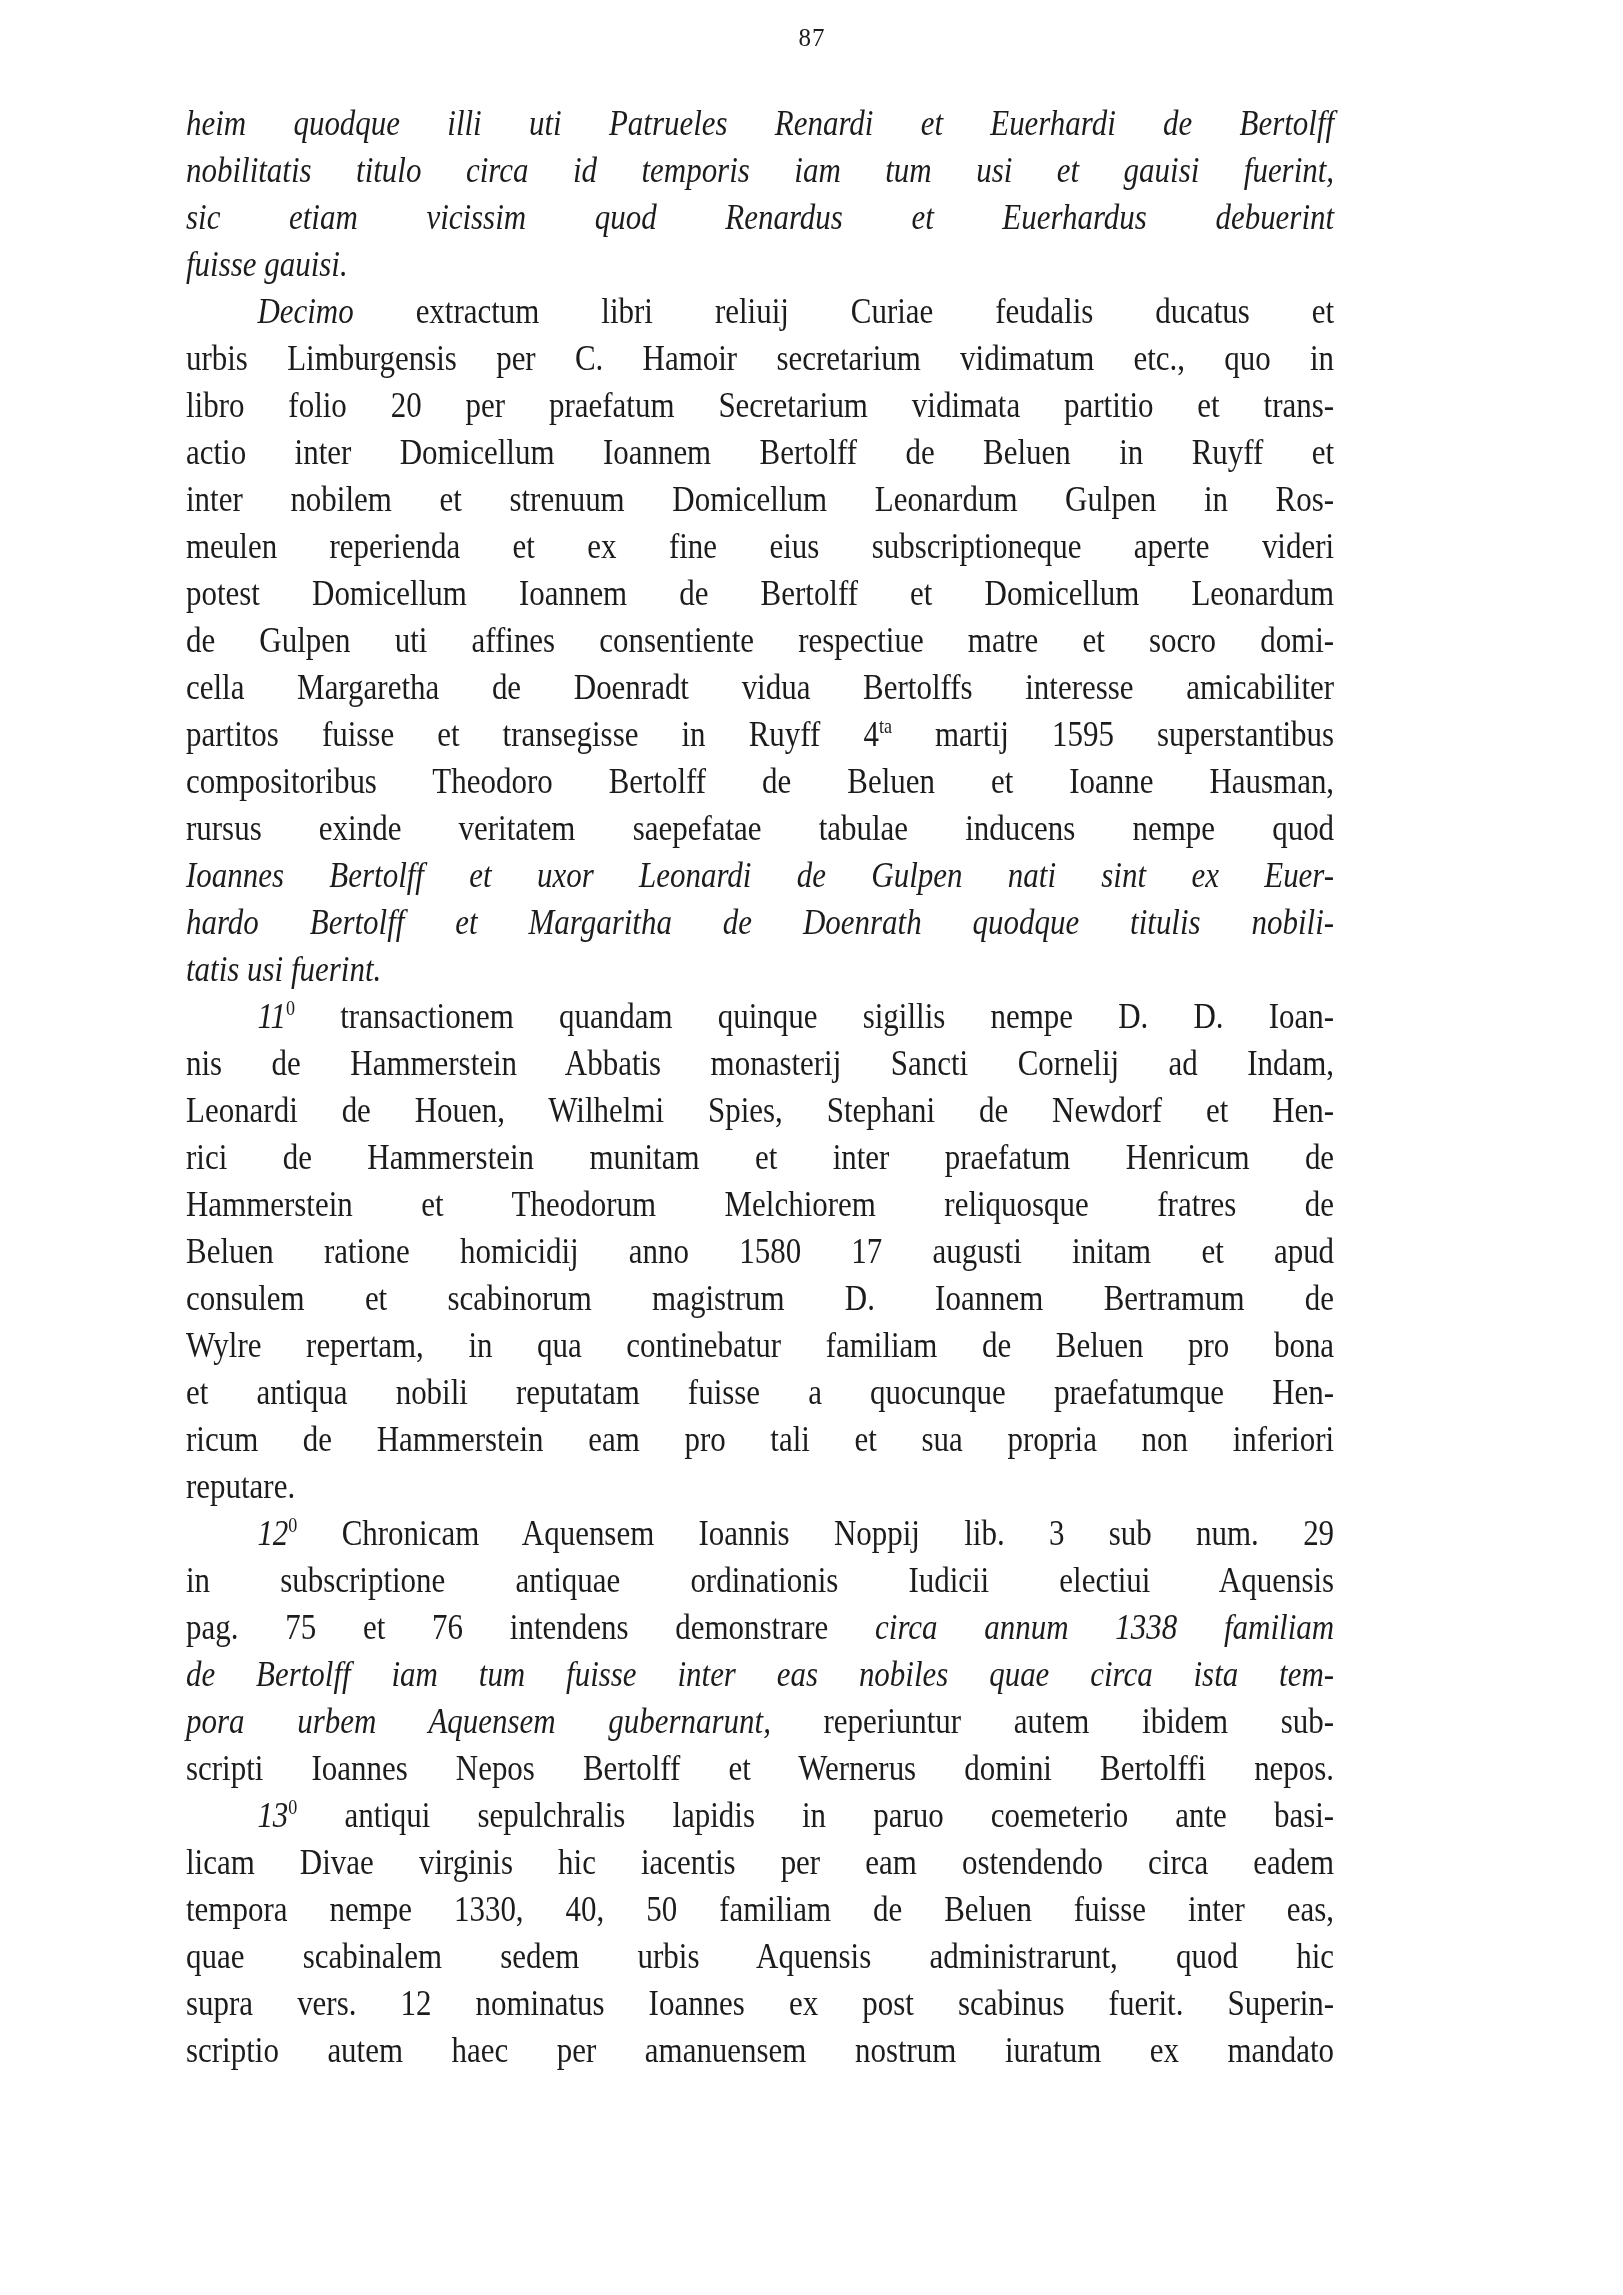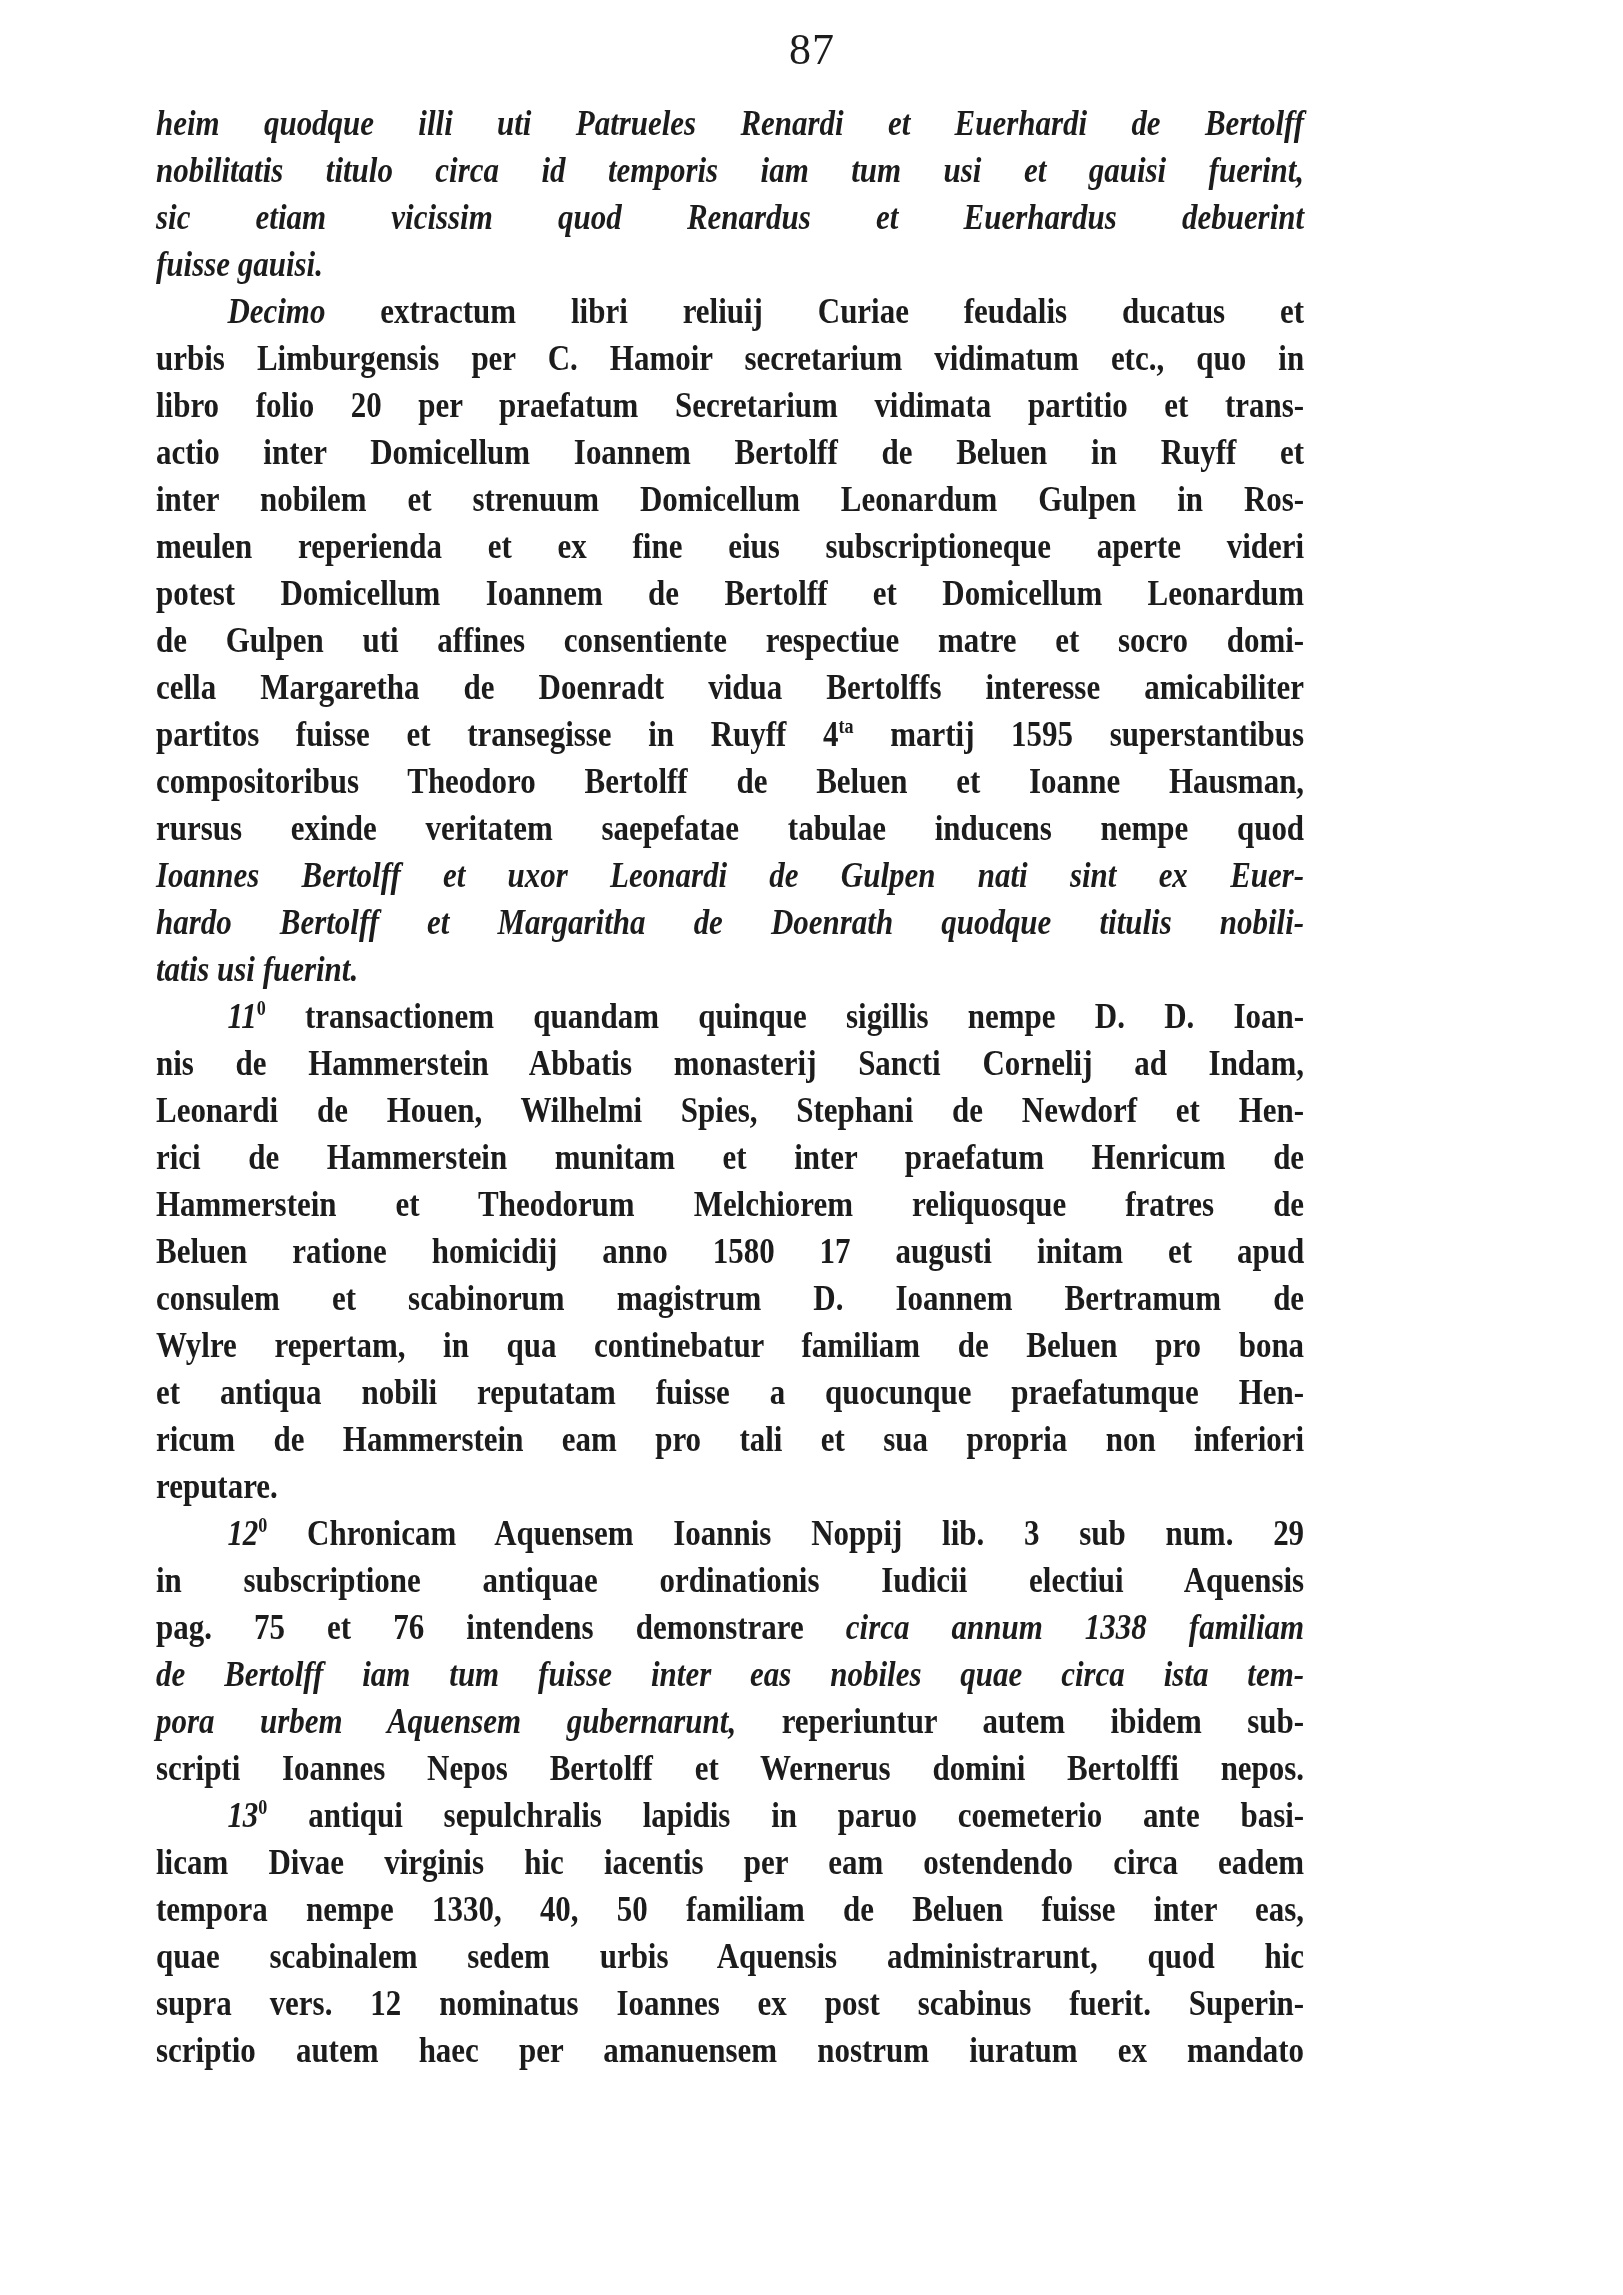--- a/index.html
+++ b/index.html
@@ -5,24 +5,24 @@
   html, body { margin: 0; padding: 0; }
   body {
     width: 1624px; height: 2295px;
     background: #ffffff;
     position: relative; overflow: hidden;
     font-family: "Liberation Serif", "DejaVu Serif", serif;
     color: #1c1c1c;
   }
   .page-number {
     position: absolute; left: 0; width: 1624px; top: 24px;
-    text-align: center; font-size: 44px; letter-spacing: 0.9px;
+    text-align: center; font-size: 25px; letter-spacing: 0.9px;
   }
   .text-block {
-    position: absolute; left: 156px; width: 1148px; top: 100px; font-weight: bold;
+    position: absolute; left: 186px; width: 1148px; top: 100px;
   }
   .line {
     height: 47px; line-height: 47px;
     font-size: 36px;
     text-align: justify; text-align-last: justify;
     white-space: nowrap; overflow: visible;
     transform: scaleX(0.86); transform-origin: left center;
     width: 1335px;
   }
   .line.last { text-align-last: left; }

